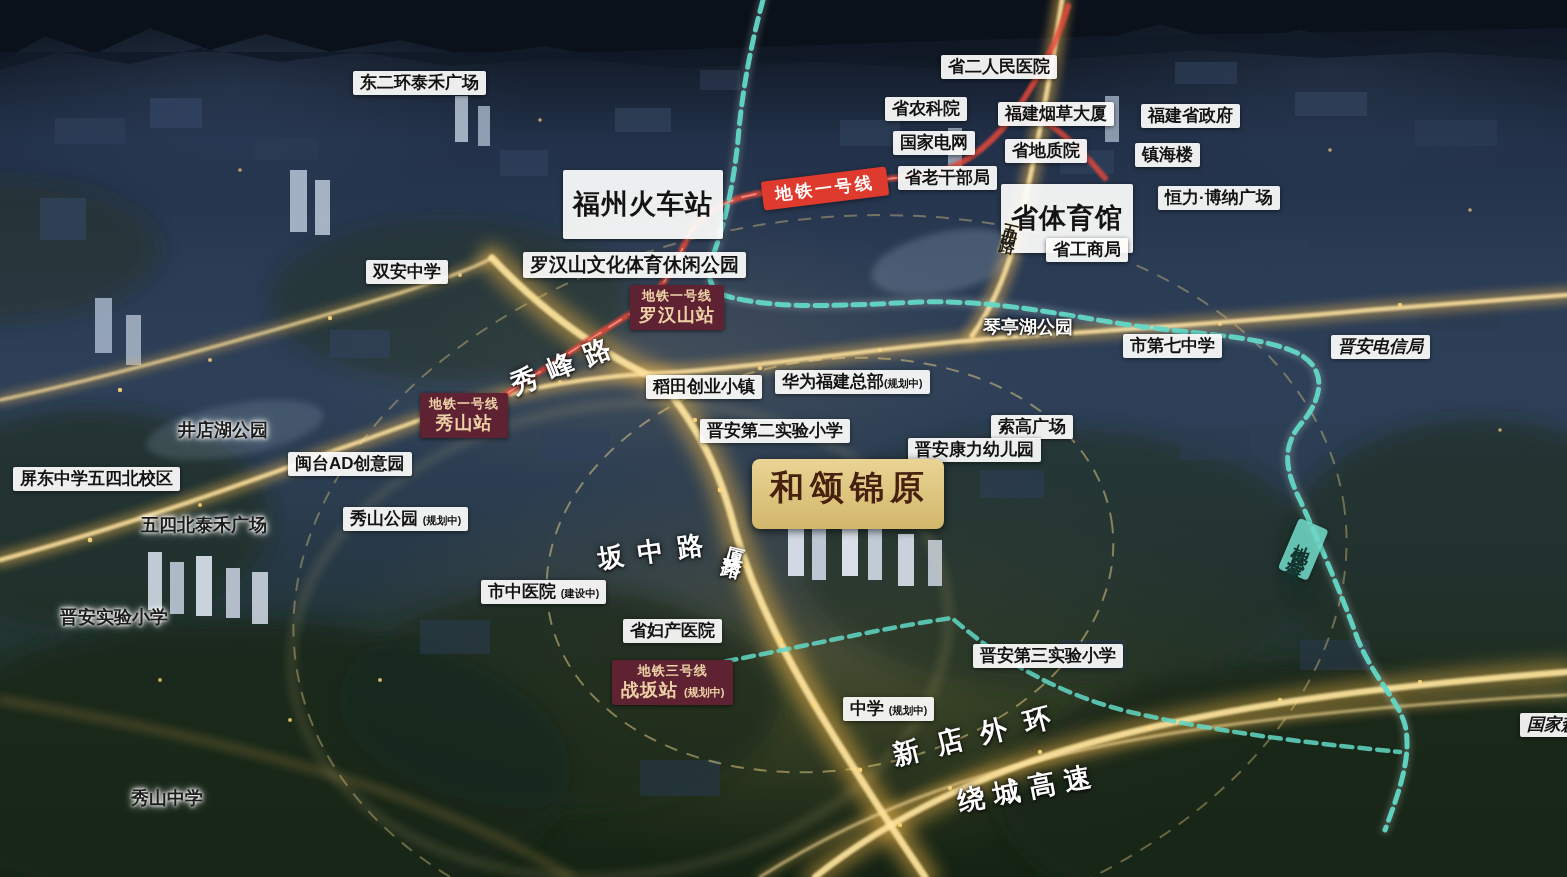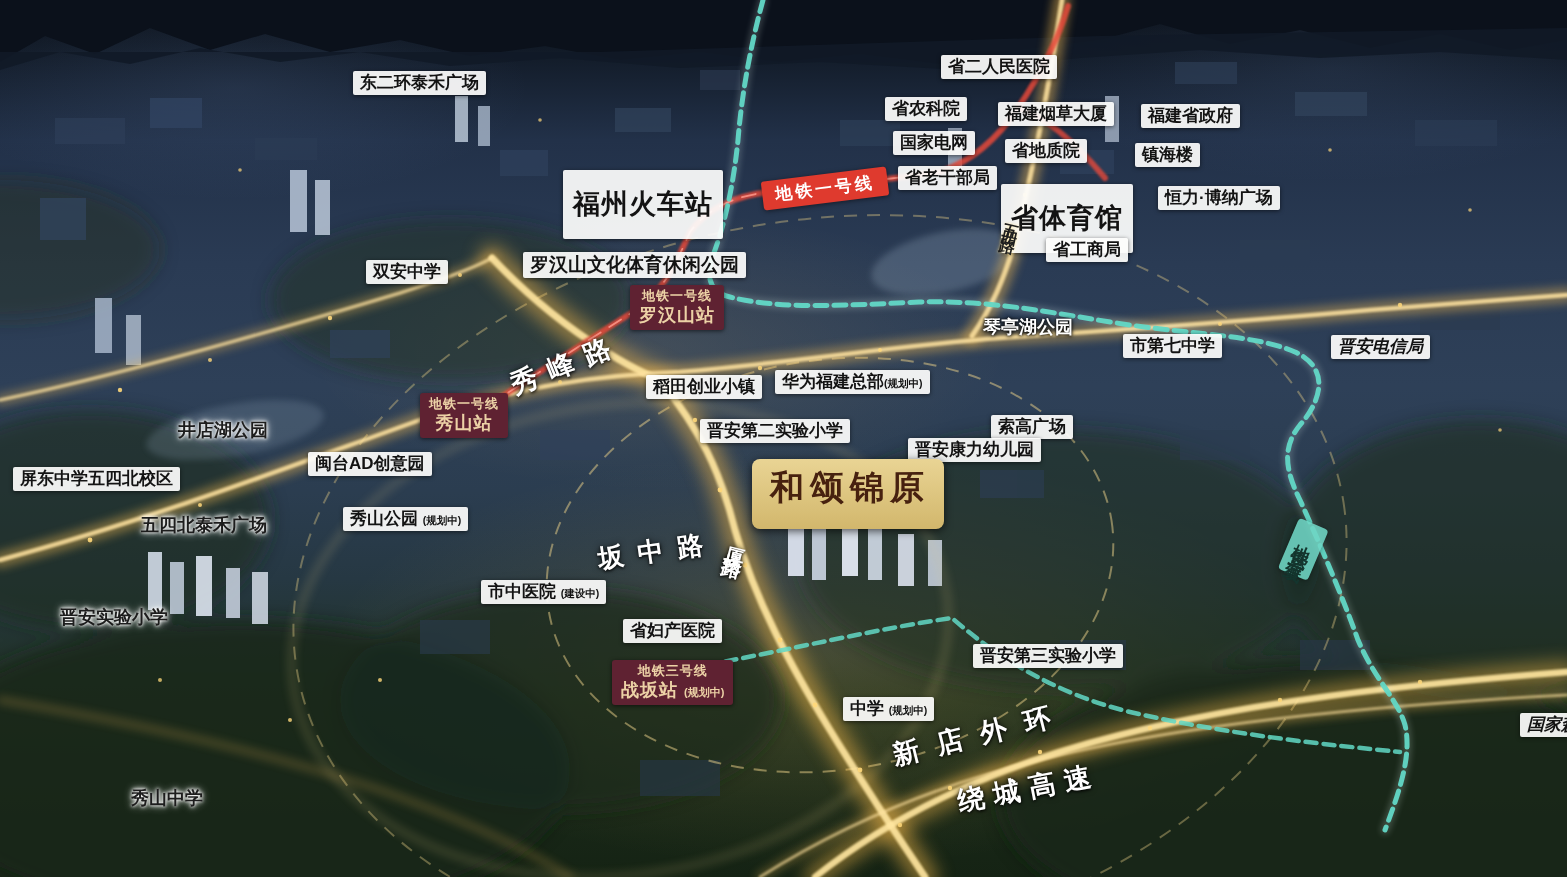--- a/index.html
+++ b/index.html
@@ -235,21 +235,21 @@
   <div class="lbl" style="left:1046px;top:238px;">省工商局</div>
   <div class="lbl" style="left:366px;top:260px;">双安中学</div>
   <div class="lbl" style="left:523px;top:252px;font-size:19px;">罗汉山文化体育休闲公园</div>
   <div class="lbl" style="left:1123px;top:334px;">市第七中学</div>
   <div class="lbl" style="left:1331px;top:335px;font-style:italic;">晋安电信局</div>
   <div class="lbl" style="left:646px;top:375px;">稻田创业小镇</div>
   <div class="lbl" style="left:775px;top:370px;"><span>华为福建总部</span><span class="note">(规划中)</span></div>
   <div class="lbl" style="left:991px;top:403px;margin-top:12px;">索高广场</div>
   <div class="lbl" style="left:700px;top:419px;">晋安第二实验小学</div>
   <div class="lbl" style="left:908px;top:438px;">晋安康力幼儿园</div>
-  <div class="lbl" style="left:288px;top:452px;margin-left:20px;">闽台AD创意园</div>
+  <div class="lbl" style="left:288px;top:452px;">闽台AD创意园</div>
   <div class="lbl" style="left:13px;top:467px;">屏东中学五四北校区</div>
   <div class="lbl" style="left:343px;top:507px;"><span>秀山公园</span> <span class="note">(规划中)</span></div>
   <div class="lbl" style="left:481px;top:580px;"><span>市中医院</span> <span class="note">(建设中)</span></div>
   <div class="lbl" style="left:623px;top:619px;">省妇产医院</div>
   <div class="lbl" style="left:973px;top:644px;">晋安第三实验小学</div>
   <div class="lbl" style="left:843px;top:697px;"><span>中学</span> <span class="note">(规划中)</span></div>
   <div class="lbl" style="left:1520px;top:713px;font-style:italic;">国家森林公园</div>
 
   <div class="halo" style="left:158px;top:418px;">井店湖公园</div>
   <div class="halo" style="left:121px;top:513px;">五四北泰禾广场</div>

